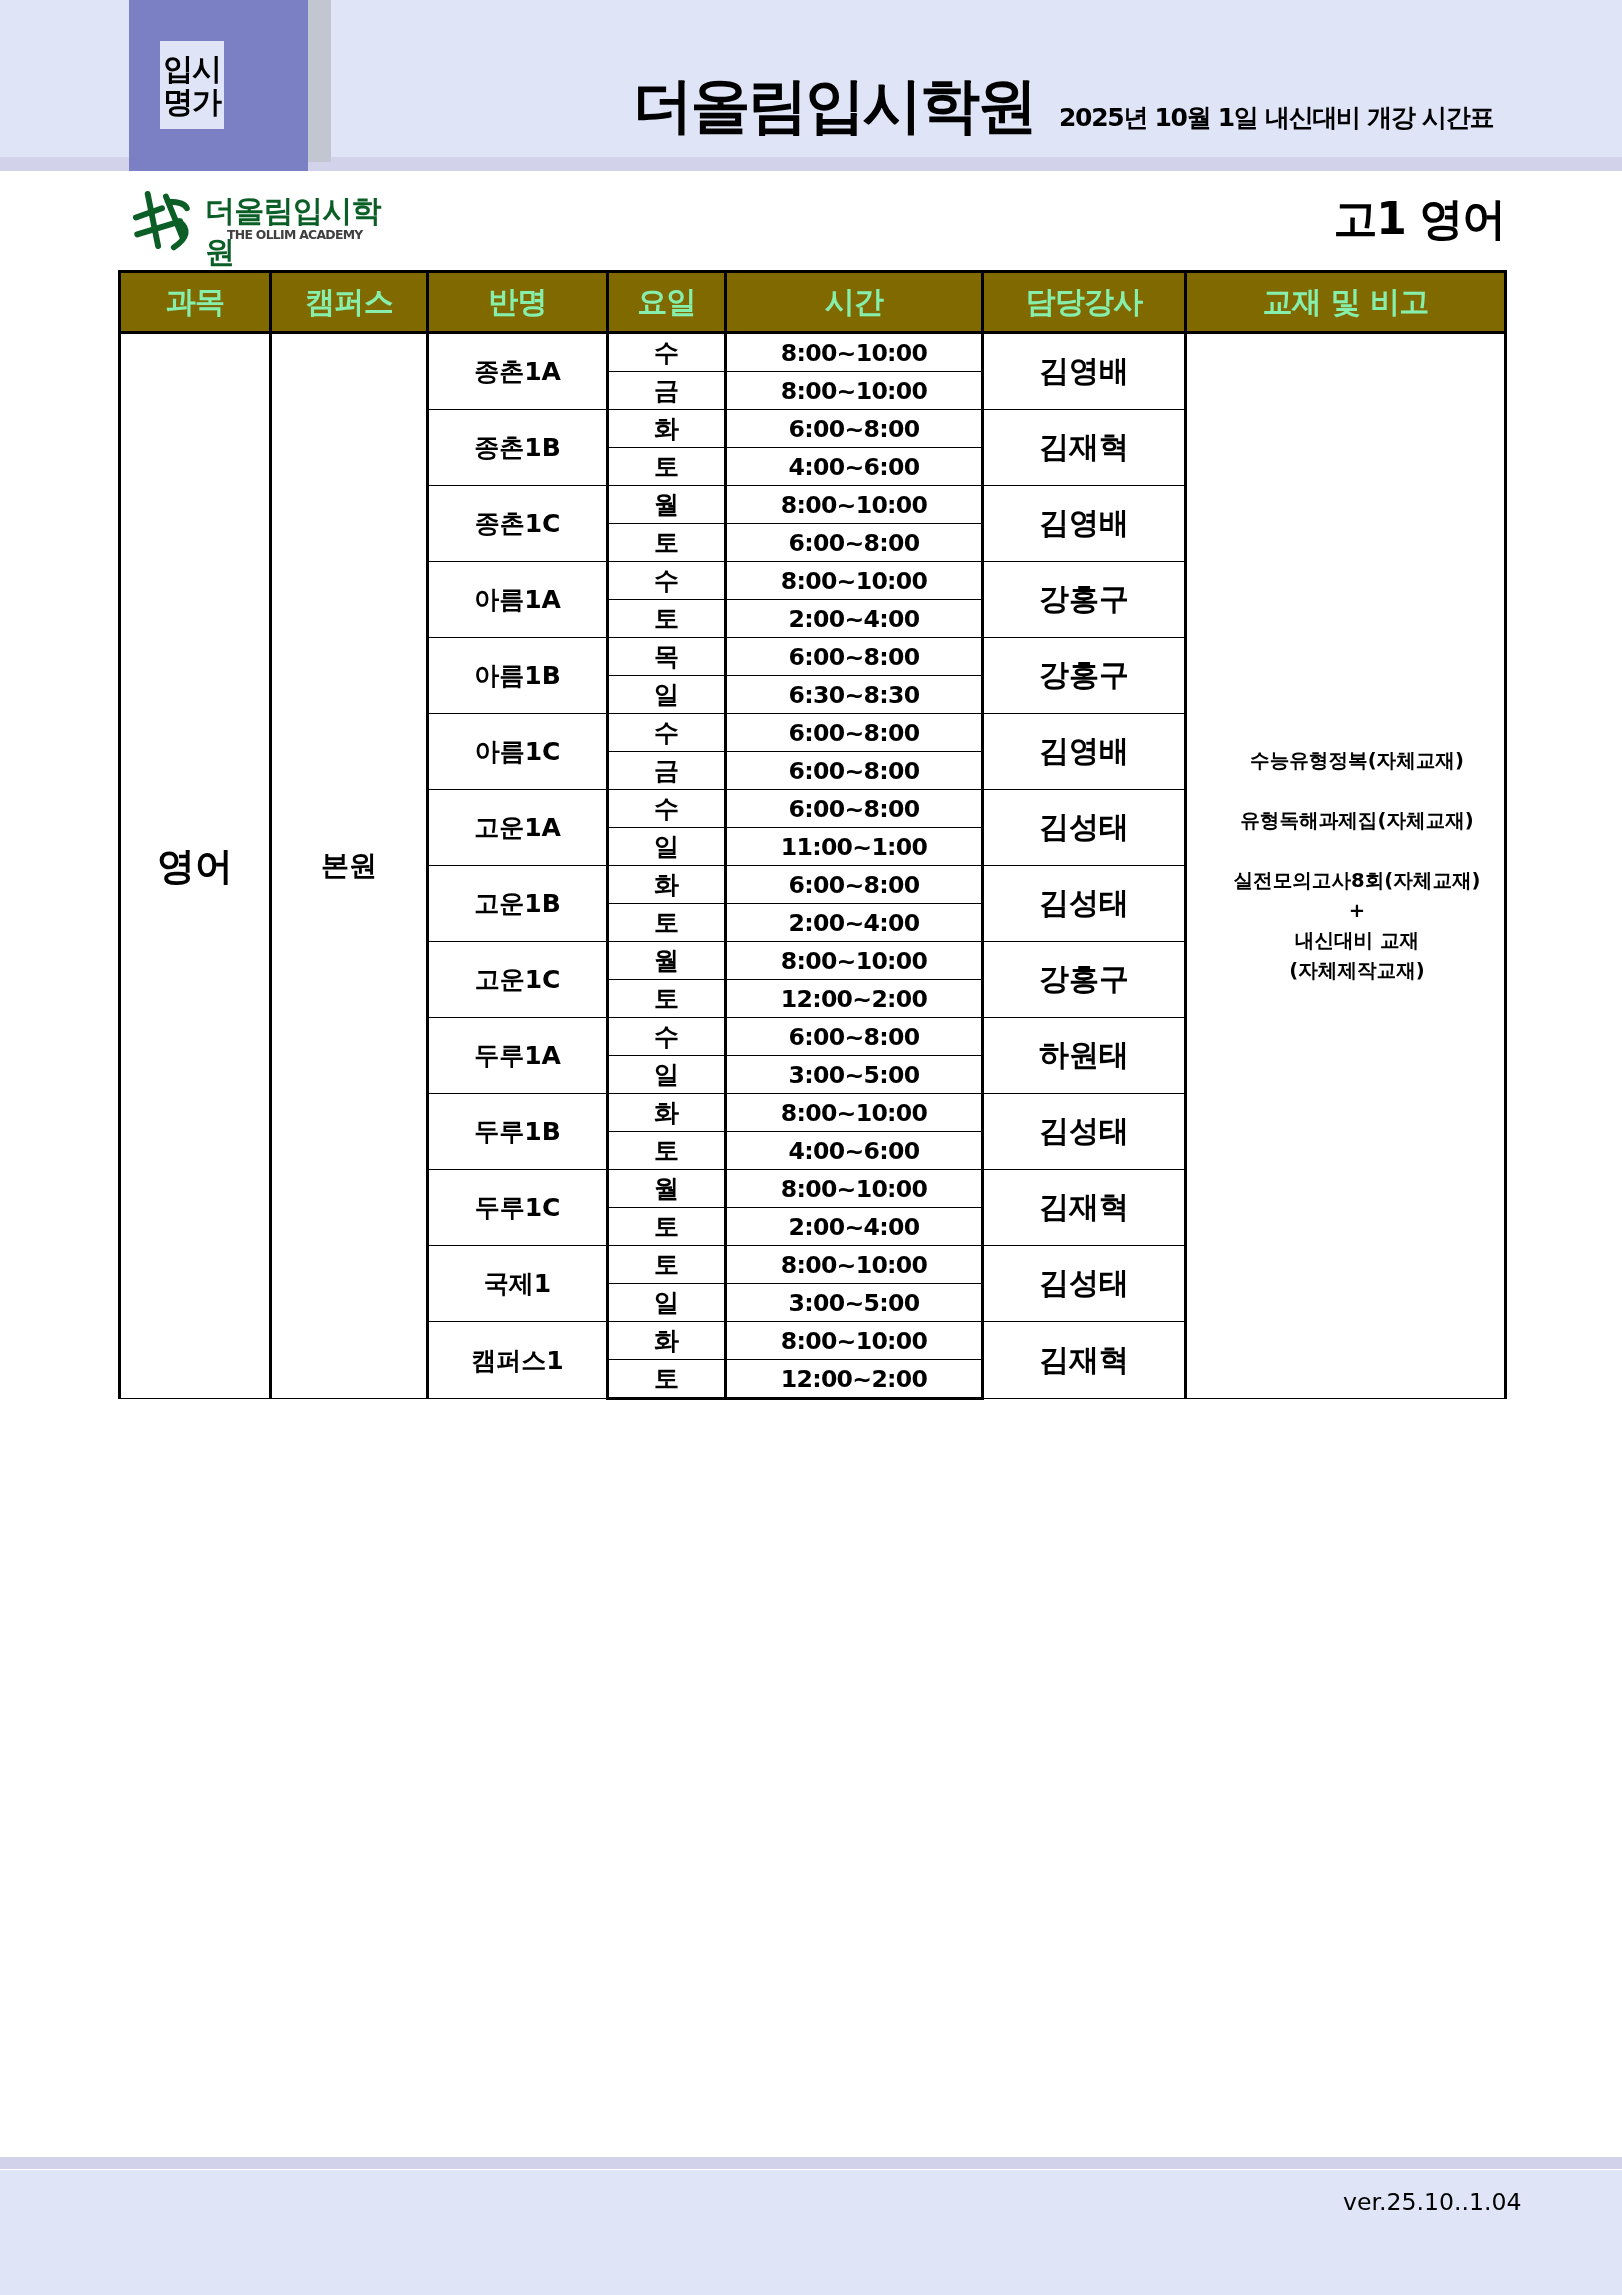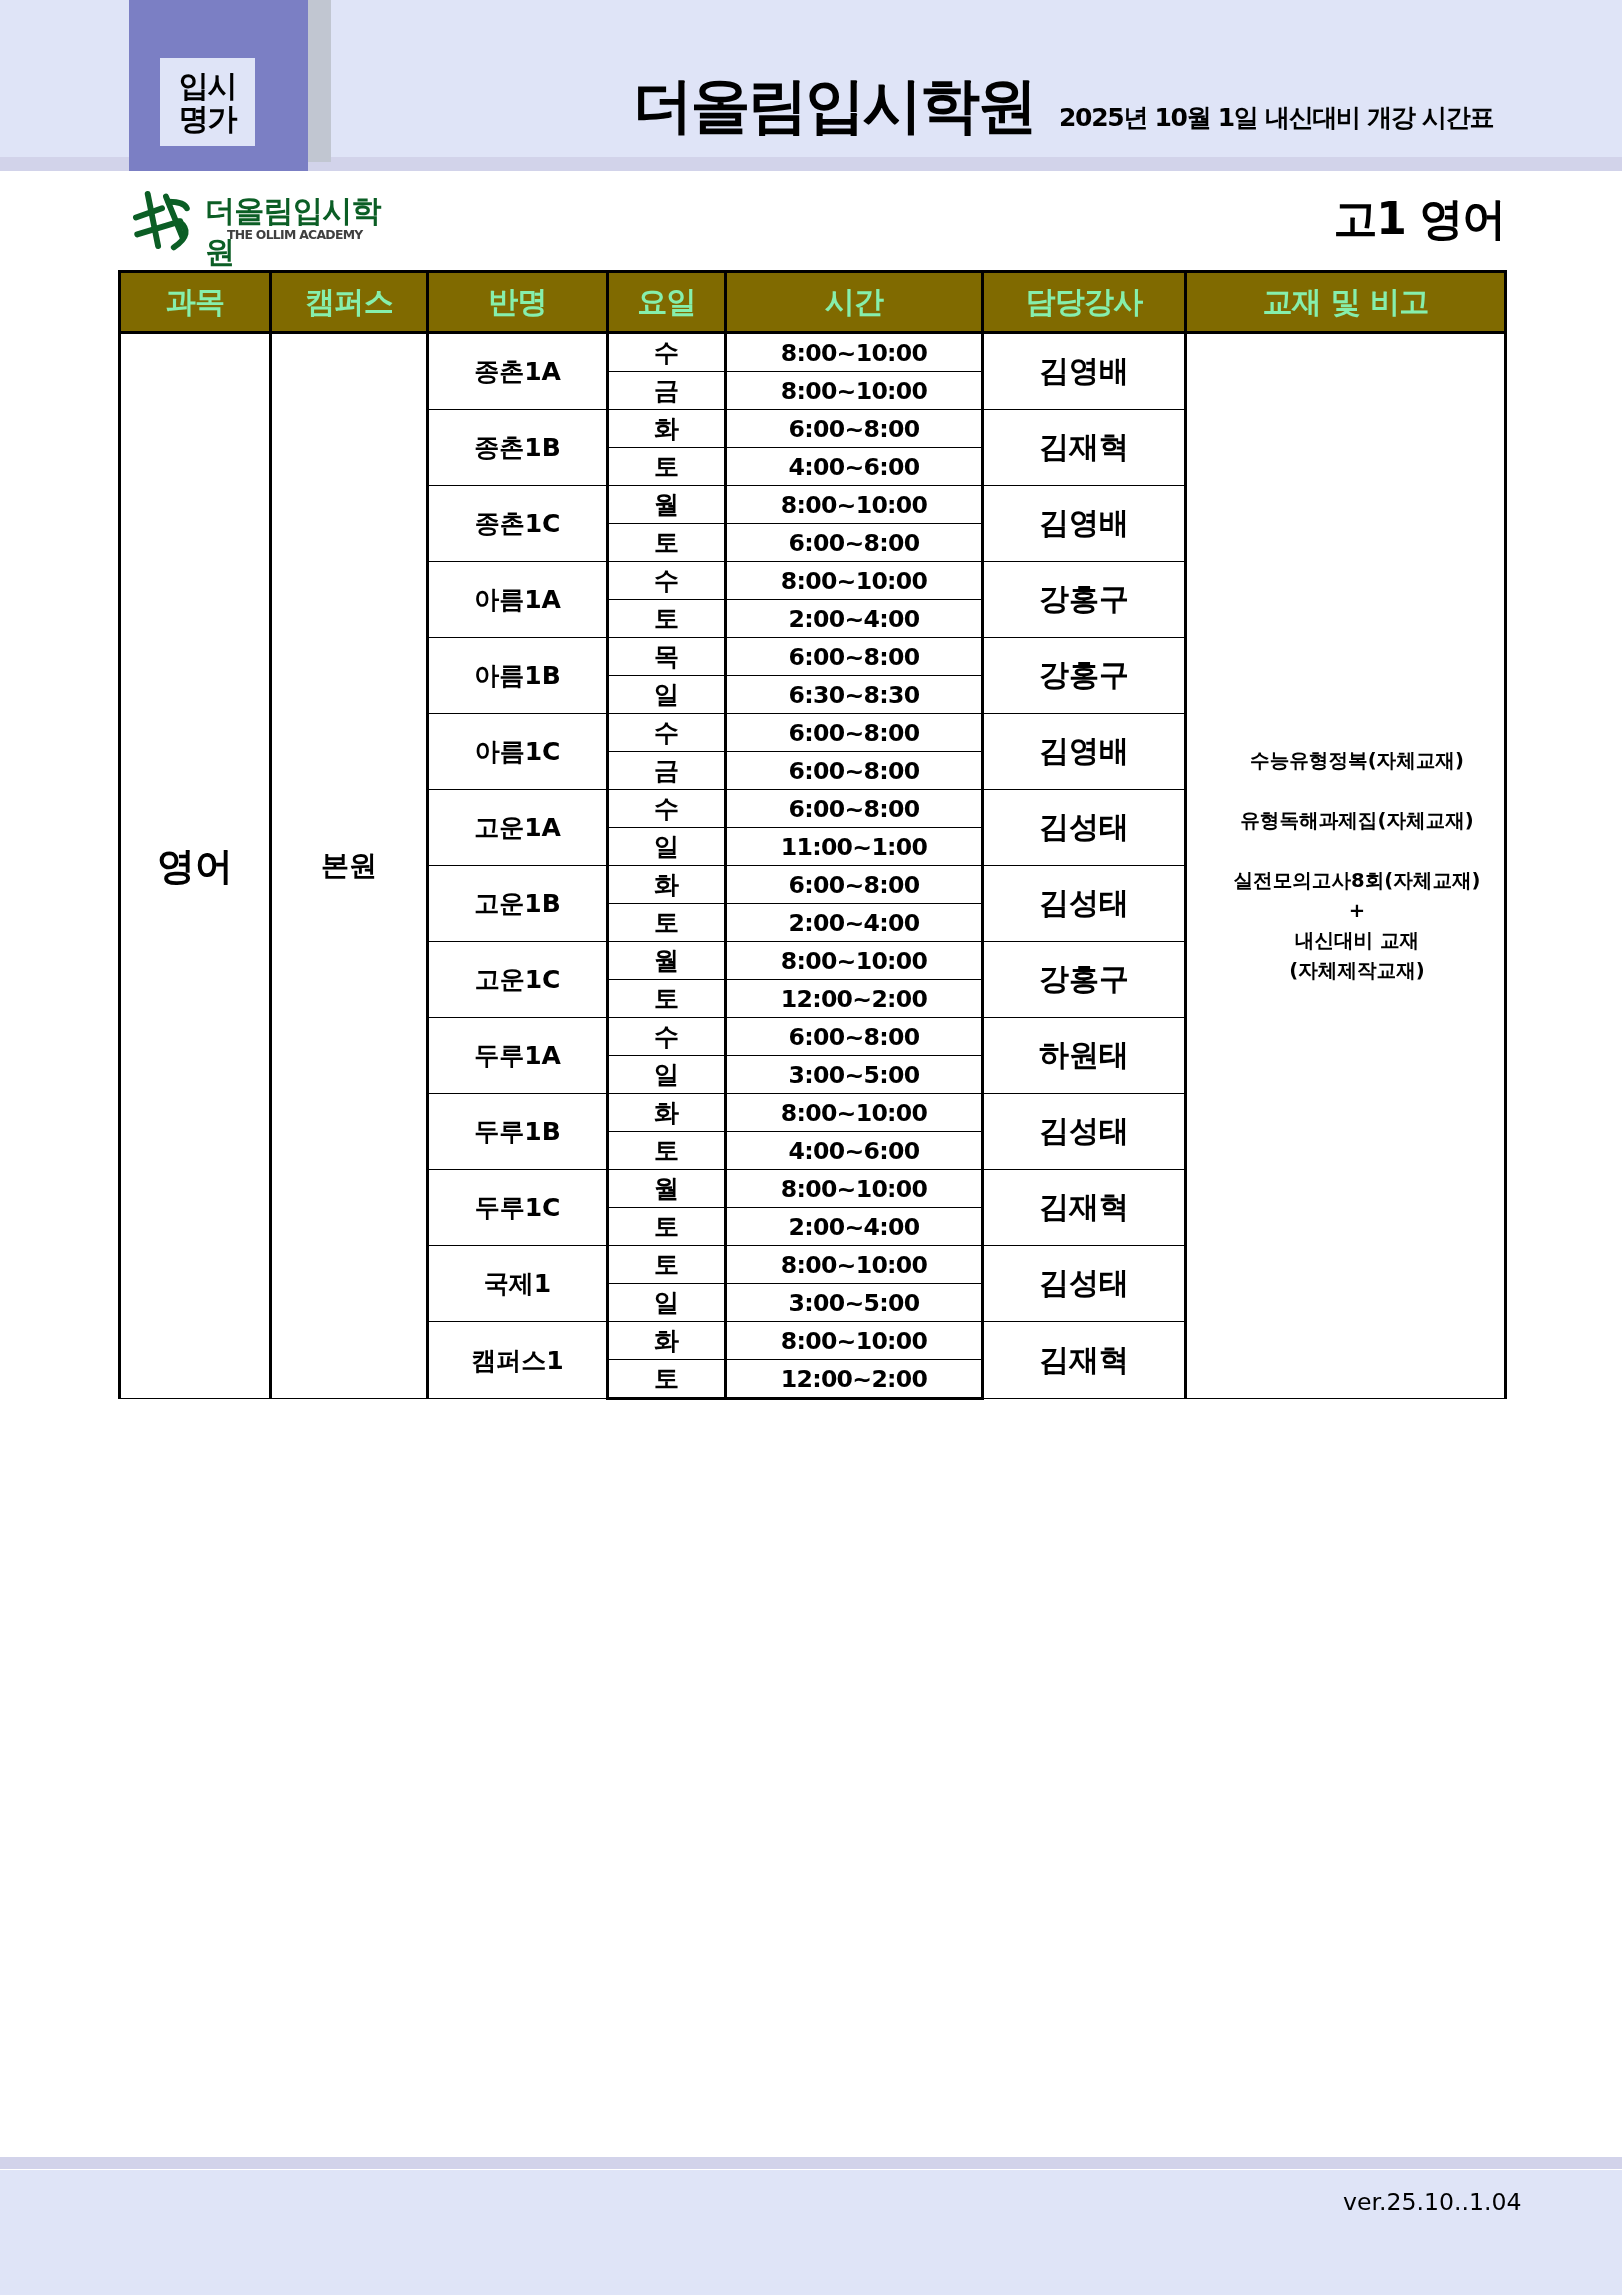--- a/index.html
+++ b/index.html
@@ -1,21 +1,21 @@
 <!DOCTYPE html>
 <html style="font-size:10.5px"><head>
 <meta charset="utf-8">
 <style>
   html, body { margin:0; padding:0; }
   body { width:1623px; height:2295px; position:relative; background:#ffffff; font-family:"DejaVu Sans", "Liberation Sans", sans-serif; color:#000; overflow:hidden; }
   .top-band { position:absolute; left:0; top:0; width:1623px; height:157px; background:#dfe4f7; }
   .top-stripe { position:absolute; left:0; top:157px; width:1623px; height:14.4px; background:#d2d3ea; }
   .badge-shadow { position:absolute; left:308px; top:0; width:23px; height:162px; background:#c1c6d1; }
   .badge { position:absolute; left:129px; top:0; width:179px; height:171px; background:#7b7fc4; }
-  .badge-inner { position:absolute; left:31px; top:58px; width:95px; height:88px; background:#dfe4f7; display:flex; flex-direction:column; align-items:center; justify-content:center; }
+  .badge-inner { position:absolute; left:31px; top:41px; width:64px; height:88px; background:#dfe4f7; display:flex; flex-direction:column; align-items:center; justify-content:center; }
   .badge-inner span { font-weight:bold; font-size:30px; line-height:33px; letter-spacing:-1.3px; }
   .main-title { position:absolute; left:633px; top:69px; font-size:60px; font-weight:bold; letter-spacing:-2.6px; line-height:72px; }
   .sub-title { position:absolute; left:1059px; top:103px; font-size:25px; font-weight:bold; letter-spacing:-1.3px; line-height:30px; }
 
   .logo { position:absolute; left:128px; top:190px; width:275px; height:65px; }
   .logo-ko { position:absolute; left:77px; top:1.3px; font-size:30px; font-weight:bold; color:#0b5e25; letter-spacing:-0.7px; }
   .logo-en { position:absolute; left:99px; top:37px; font-size:12.4px; font-weight:bold; color:#404040; letter-spacing:-0.7px; }
   .logo-mark { position:absolute; left:0; top:0; width:72px; height:62px; }
 
   .grade-title { position:absolute; right:118px; top:190px; font-size:44px; font-weight:bold; letter-spacing:-1.3px; }

